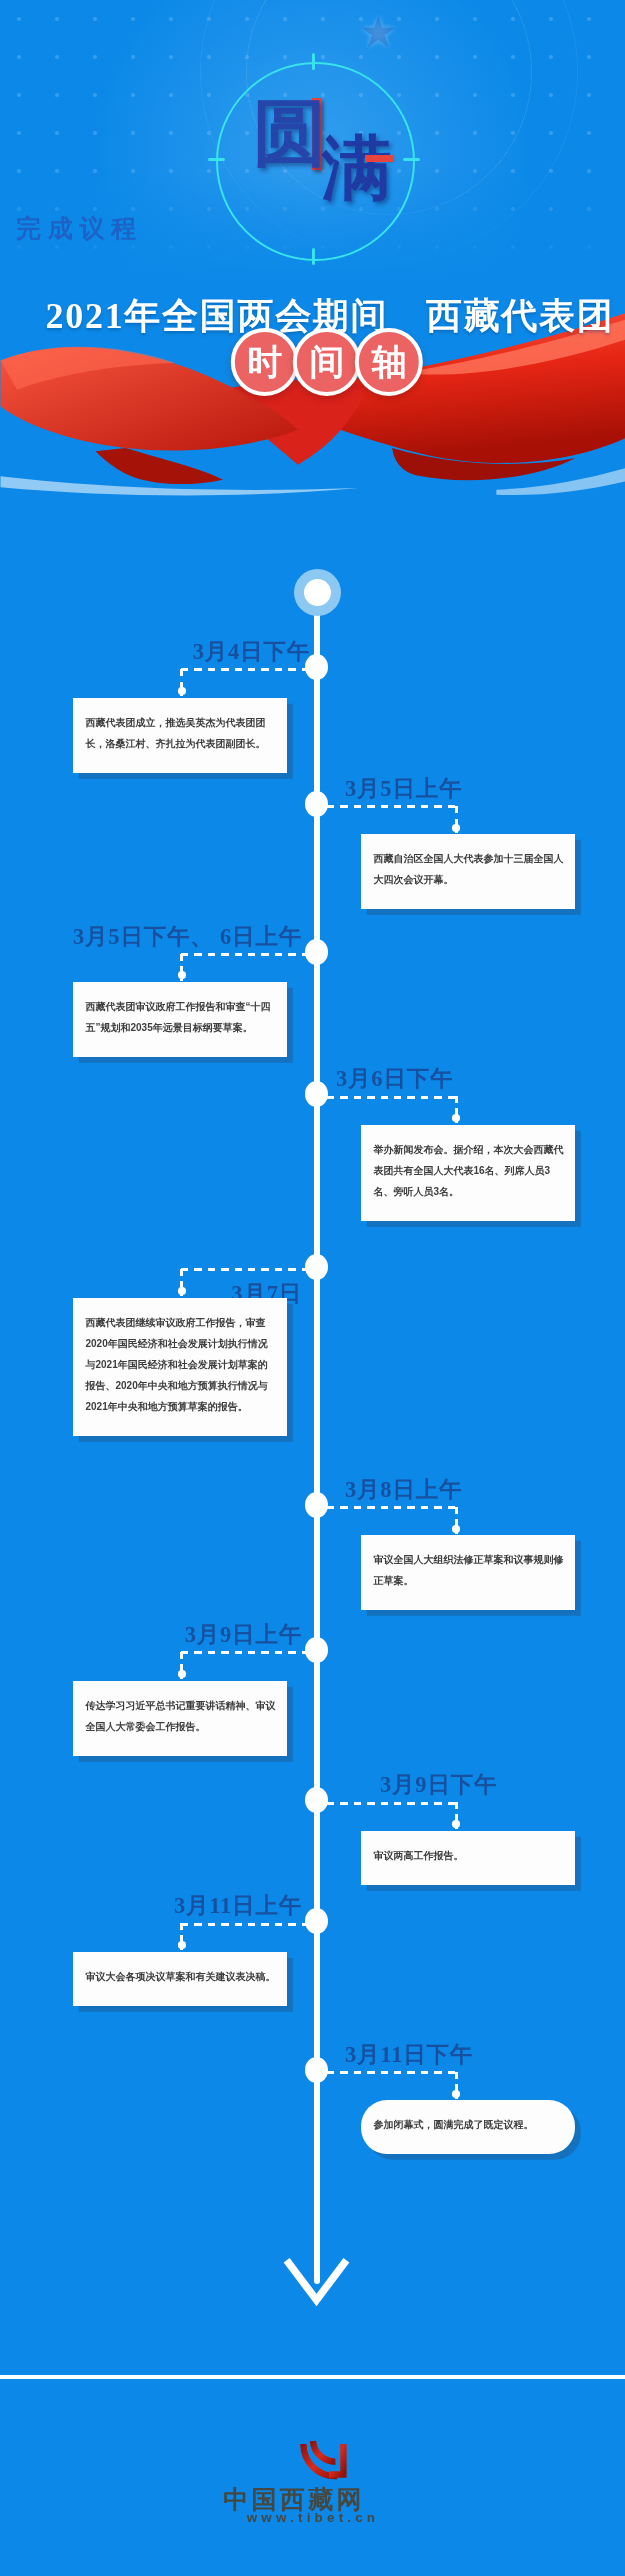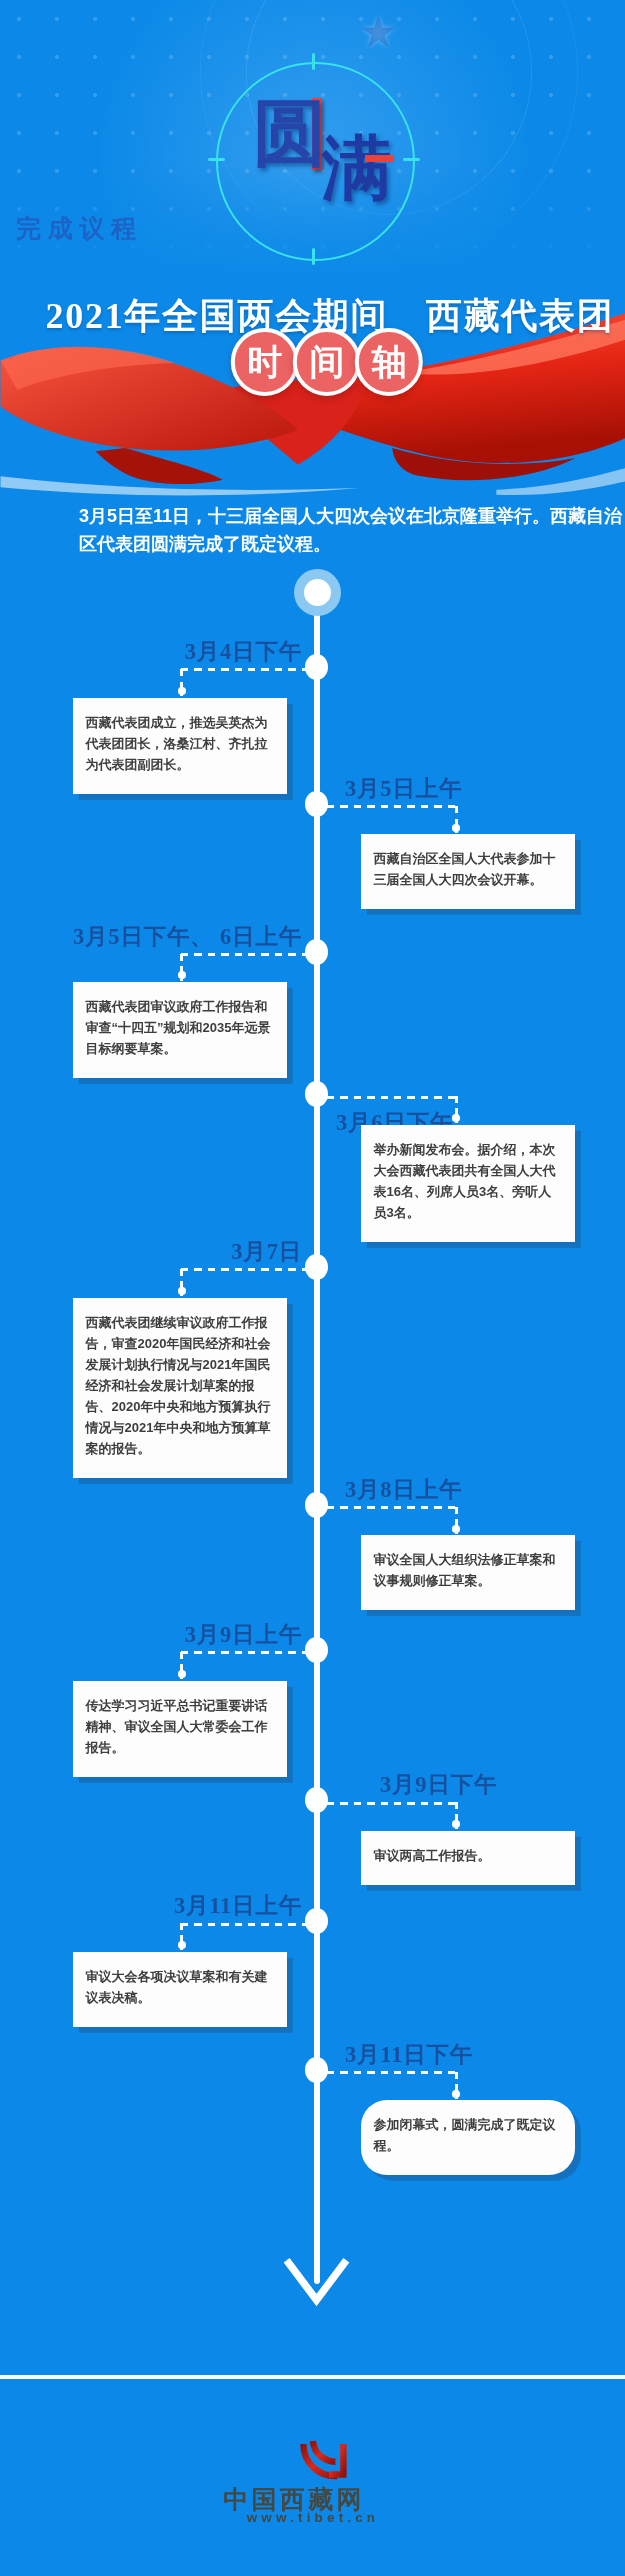--- a/index.html
+++ b/index.html
@@ -67,21 +67,21 @@
     font-weight:bold;font-size:22.5px;color:var(--accent-navy,#17509f);
     letter-spacing:0.8px;white-space:nowrap;line-height:25px;}
   .tl-dash-h{position:absolute;height:2.5px;
     background:repeating-linear-gradient(90deg,#fff 0 7.5px,rgba(255,255,255,0) 7.5px 13.4px);}
   .tl-dash-v{position:absolute;width:2.5px;
     background:repeating-linear-gradient(180deg,#fff 0 6.7px,rgba(255,255,255,0) 6.7px 12.5px);}
   .tl-dot{position:absolute;width:7.5px;height:7.5px;border-radius:50%;background:#ffffff;}
   .tl-card{position:absolute;width:214px;box-sizing:border-box;background:#fdfdfd;
     padding:14px 11px 19px 12.5px;min-height:53px;
     box-shadow:5.8px 5.8px 0 rgba(26,92,153,.55);}
-  .tl-card-text{font-size:13px;line-height:21px;color:#3e3e3e;font-weight:bold;}
+  .tl-card-text{font-size:10px;line-height:21px;color:#3e3e3e;font-weight:bold;}
   .tl-arrow{position:absolute;left:280px;top:2255px;}
   
   .footer-divider{position:absolute;left:0;top:2375px;width:626px;height:4.2px;background:#ffffff;}
   .footer-logo{position:absolute;left:273px;top:2405px;}
   .footer-site{position:absolute;left:0;top:2483px;width:588px;text-align:center;
     font-size:25px;font-weight:bold;color:#454741;letter-spacing:3.3px;}
   .footer-url{position:absolute;left:0;top:2510px;width:626px;text-align:center;
     font-size:13.4px;font-weight:bold;color:#454741;letter-spacing:4.2px;}
   .footer-credits{position:absolute;left:0;top:2530px;width:626px;text-align:center;
     font-size:17.5px;font-weight:bold;color:#4b4c45;letter-spacing:1.7px;}
@@ -138,31 +138,30 @@
     <path d="M0,196 C120,210 260,216 430,210 C300,222 140,222 0,209 Z" fill="#ffffff" opacity="0.55"></path>
     <path d="M595,212 C650,210 700,200 750,186 L750,202 C700,214 648,220 595,218 Z" fill="#ffffff" opacity="0.5"></path>
   </svg>
 
   <div class="stamp-row">
     <div class="stamp-circle">时</div>
     <div class="stamp-circle">间</div>
     <div class="stamp-circle">轴</div>
   </div>
 
-  <div class="intro">3月5日至11日，十三届全国人大四次会议在北京隆重举行。西藏自治区代表团圆满完成了既定议程。</div>
 
   <div id="timeline-host">
     <div class="tl-line"></div>
     <div class="tl-start-outer"></div>
     <div class="tl-start-inner"></div>
     <svg class="tl-arrow" width="73" height="52" viewBox="0 0 88 62" xmlns="http://www.w3.org/2000/svg">
       <polyline points="8,6 44,54 80,6" fill="none" stroke="#ffffff" stroke-width="9"></polyline>
     </svg>
   <div class="tl-node" style="left: 305px; top: 654px;"></div>
-      <div class="tl-date" style="top: 639px; right: 324px; text-align: left;">3月4日下午</div>
+      <div class="tl-date" style="top: 639px; right: 316px; text-align: left;">3月4日下午</div>
       <div class="tl-dash-h" style="left: 181px; top: 668px; width: 126px;"></div>
       <div class="tl-dash-v" style="left: 180px; top: 669px; height: 27px;"></div>
       <div class="tl-dot" style="left: 178px; top: 687px;"></div>
       <div class="tl-card" style="left: 73px; top: 698px;">
         <div class="tl-card-text">西藏代表团成立，推选吴英杰为代表团团长，洛桑江村、齐扎拉为代表团副团长。</div>
       </div>
       <div class="tl-node" style="left: 305px; top: 791px;"></div>
       <div class="tl-date" style="top: 776px; left: 345px;">3月5日上午</div>
       <div class="tl-dash-h" style="left: 327px; top: 805px; width: 129px;"></div>
       <div class="tl-dash-v" style="left: 455px; top: 806px; height: 27px;"></div>
@@ -172,29 +171,29 @@
       </div>
       <div class="tl-node" style="left: 305px; top: 939px;"></div>
       <div class="tl-date" style="top: 924px; right: 324px; text-align: right;">3月5日下午、 6日上午</div>
       <div class="tl-dash-h" style="left: 181px; top: 953px; width: 126px;"></div>
       <div class="tl-dash-v" style="left: 180px; top: 954px; height: 27px;"></div>
       <div class="tl-dot" style="left: 178px; top: 971px;"></div>
       <div class="tl-card" style="left: 73px; top: 982px;">
         <div class="tl-card-text">西藏代表团审议政府工作报告和审查“十四五”规划和2035年远景目标纲要草案。</div>
       </div>
       <div class="tl-node" style="left: 305px; top: 1081px;"></div>
-      <div class="tl-date" style="top: 1066px; left: 336px; margin-top: 44px;">3月6日下午</div>
+      <div class="tl-date" style="top: 1066px; left: 336px;">3月6日下午</div>
       <div class="tl-dash-h" style="left: 327px; top: 1096px; width: 129px;"></div>
       <div class="tl-dash-v" style="left: 455px; top: 1096px; height: 27px;"></div>
       <div class="tl-dot" style="left: 452px; top: 1114px;"></div>
       <div class="tl-card" style="left: 361px; top: 1125px;">
         <div class="tl-card-text">举办新闻发布会。据介绍，本次大会西藏代表团共有全国人大代表16名、列席人员3名、旁听人员3名。</div>
       </div>
       <div class="tl-node" style="left: 305px; top: 1254px;"></div>
-      <div class="tl-date" style="top: 1239px; right: 324px; text-align: right;">3月7日</div>
+      <div class="tl-date" style="top: 1281px; right: 324px; text-align: right;">3月7日</div>
       <div class="tl-dash-h" style="left: 181px; top: 1268px; width: 126px;"></div>
       <div class="tl-dash-v" style="left: 180px; top: 1269px; height: 27px;"></div>
       <div class="tl-dot" style="left: 178px; top: 1287px;"></div>
       <div class="tl-card" style="left: 73px; top: 1298px;">
         <div class="tl-card-text">西藏代表团继续审议政府工作报告，审查2020年国民经济和社会发展计划执行情况与2021年国民经济和社会发展计划草案的报告、2020年中央和地方预算执行情况与2021年中央和地方预算草案的报告。</div>
       </div>
       <div class="tl-node" style="left: 305px; top: 1492px;"></div>
       <div class="tl-date" style="top: 1477px; left: 345px;">3月8日上午</div>
       <div class="tl-dash-h" style="left: 327px; top: 1506px; width: 129px;"></div>
       <div class="tl-dash-v" style="left: 455px; top: 1507px; height: 27px;"></div>

